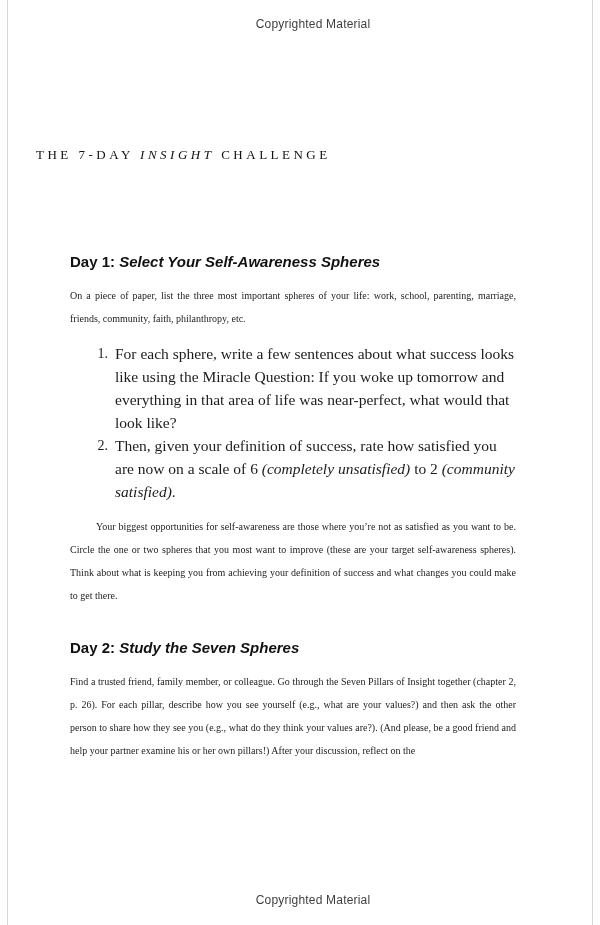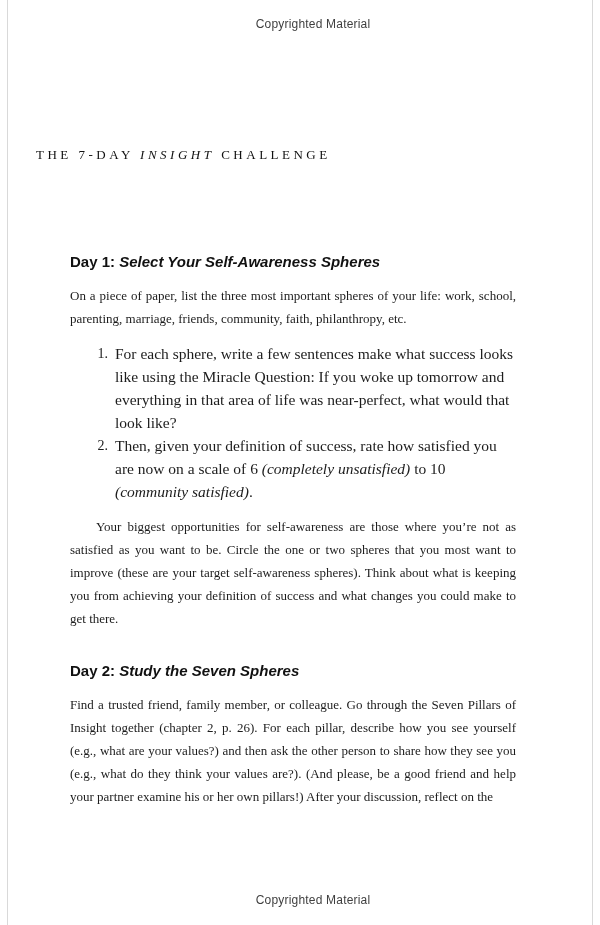--- a/index.html
+++ b/index.html
@@ -72,21 +72,21 @@
     line-height: 20px;
   }
   .day-heading em {
     font-style: italic;
   }
   .day-heading.second {
     margin-top: 31px;
   }
 
   .body-text {
-    font-size: 13px;
+    font-size: 10px;
     line-height: 23px;
     text-align: justify;
     margin: 0 0 12px 0;
     color: #1c1c1c;
   }
   .body-text.indent {
     text-indent: 26px;
     margin-bottom: 16px;
   }
   .body-text.last {
@@ -134,25 +134,25 @@
 
   <div class="content">
 
     <h2 class="day-heading"><span>Day 1:</span> <em>Select Your Self-Awareness Spheres</em></h2>
 
     <p class="body-text">On a piece of paper, list the three most important spheres of your life: work, school, parenting, marriage, friends, community, faith, philanthropy, etc.</p>
 
     <ol class="steps">
       <li>
         <span class="step-num">1.</span>
-        <span class="step-text">For each sphere, write a few sentences make what success looks like using the Miracle Question: If you woke up tomorrow and everything in that area of life was near-perfect, what would that look like?</span>
+        <span class="step-text">For each sphere, write a few sentences about what success looks like using the Miracle Question: If you woke up tomorrow and everything in that area of life was near-perfect, what would that look like?</span>
       </li>
       <li>
         <span class="step-num">2.</span>
-        <span class="step-text"><span>Then, given your definition of success, rate how satisfied you are now on a scale of 6 </span><em>(completely unsatisfied)</em><span> to 10 </span><em>(community satisfied)</em><span>.</span></span>
+        <span class="step-text"><span>Then, given your definition of success, rate how satisfied you are now on a scale of 6 </span><em>(completely unsatisfied)</em><span> to 2 </span><em>(community satisfied)</em><span>.</span></span>
       </li>
     </ol>
 
     <p class="body-text indent">Your biggest opportunities for self-awareness are those where you’re not as satisfied as you want to be. Circle the one or two spheres that you most want to improve (these are your target self-awareness spheres). Think about what is keeping you from achieving your definition of success and what changes you could make to get there.</p>
 
     <h2 class="day-heading second"><span>Day 2:</span> <em>Study the Seven Spheres</em></h2>
 
     <p class="body-text last">Find a trusted friend, family member, or colleague. Go through the Seven Pillars of Insight together (chapter 2, p. 26). For each pillar, describe how you see yourself (e.g., what are your values?) and then ask the other person to share how they see you (e.g., what do they think your values are?). (And please, be a good friend and help your partner examine his or her own pillars!) After your discussion, reflect on the</p>
 
   </div>

